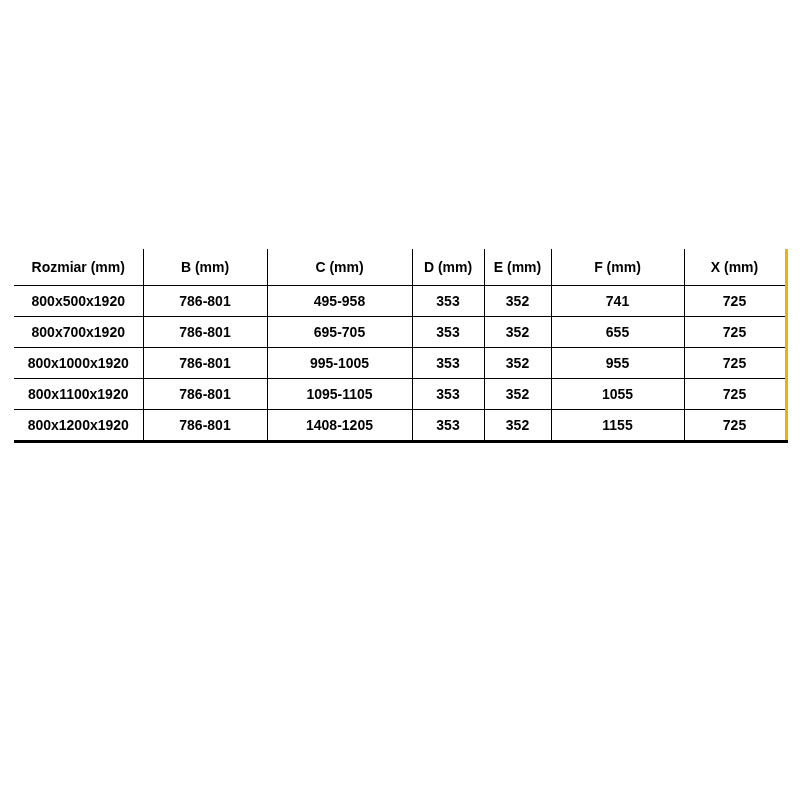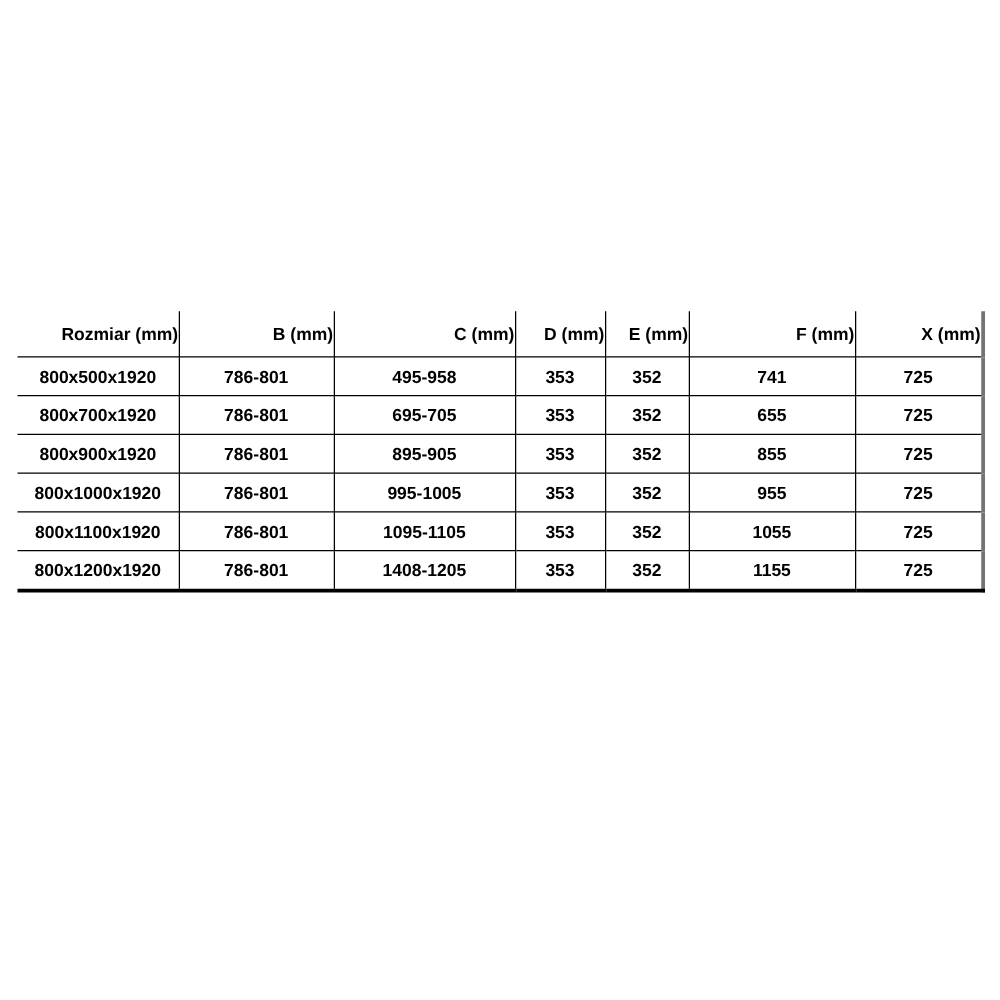--- a/index.html
+++ b/index.html
@@ -30,27 +30,27 @@
     border: 1.5px solid #000000;
     text-align: center;
     vertical-align: middle;
     padding: 0;
     font-size: 14px;
     line-height: 1;
     white-space: nowrap;
     overflow: hidden;
   }
   
-  .size-table thead th { border-top: none; height: 36px; font-weight: bold; text-align: right; }
+  .size-table thead th { border-top: none; height: 36px; font-weight: bold; }
   
   .size-table th:first-child,
   .size-table td:first-child { border-left: none; }
   
   .size-table th:last-child,
-  .size-table td:last-child { border-right: 3px solid #737373; }
+  .size-table td:last-child { border-right: 3px solid #eab308; }
   
   .size-table tbody tr:last-child td { border-bottom: 3px solid #000000; }
   .size-table tbody td { height: 30px; font-weight: bold; }
 </style>
 </head>
 <body>
 
 <div class="page">
   <table class="size-table">
     <colgroup>
@@ -86,29 +86,20 @@
       <tr>
         <td>800x700x1920</td>
         <td>786-801</td>
         <td>695-705</td>
         <td>353</td>
         <td>352</td>
         <td>655</td>
         <td>725</td>
       </tr>
       <tr>
-        <td>800x900x1920</td>
-        <td>786-801</td>
-        <td>895-905</td>
-        <td>353</td>
-        <td>352</td>
-        <td>855</td>
-        <td>725</td>
-      </tr>
-      <tr>
         <td>800x1000x1920</td>
         <td>786-801</td>
         <td>995-1005</td>
         <td>353</td>
         <td>352</td>
         <td>955</td>
         <td>725</td>
       </tr>
       <tr>
         <td>800x1100x1920</td>

